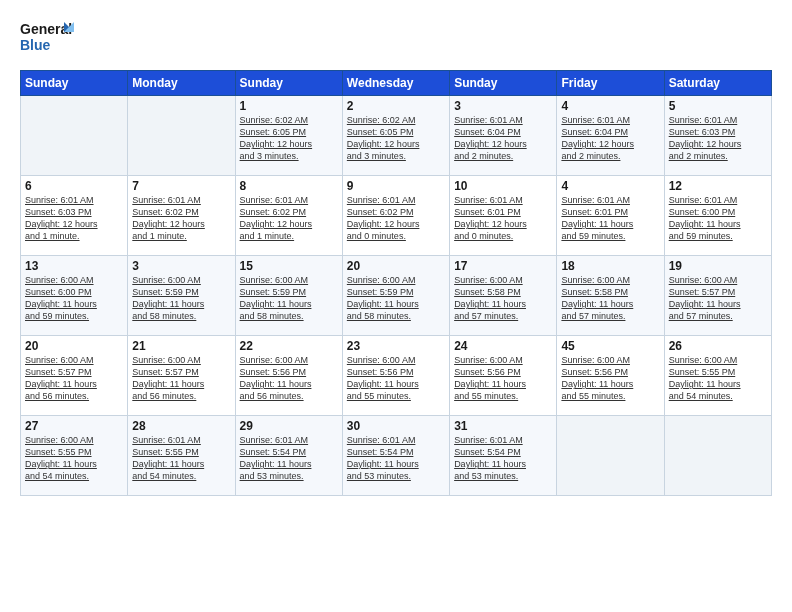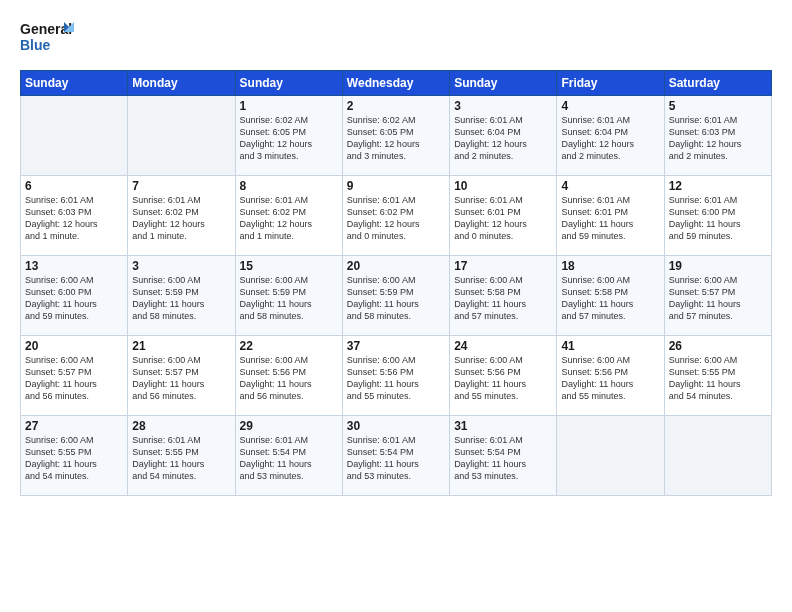--- a/index.html
+++ b/index.html
@@ -74,20 +74,21 @@
       font-size: 12px;
       font-weight: bold;
       color: #1a1a1a;
       display: block;
       margin-bottom: 1px;
     }
     .day-info {
       font-size: 9px;
       color: #333;
       line-height: 1.35;
+      text-decoration: underline;
     }
     .empty-cell {
       background: #f0f4f8 !important;
     }
   </style>
 </head>
 <body>
 
 <div class="page">
   <div class="header">
@@ -275,35 +276,35 @@
 and 56 minutes.</div>
           </td>
           <td>
             <span class="day-number">22</span>
             <div class="day-info" style="white-space: pre-line;">Sunrise: 6:00 AM
 Sunset: 5:56 PM
 Daylight: 11 hours
 and 56 minutes.</div>
           </td>
           <td>
-            <span class="day-number">37</span>
+            <span class="day-number">23</span>
             <div class="day-info" style="white-space: pre-line;">Sunrise: 6:00 AM
 Sunset: 5:56 PM
 Daylight: 11 hours
 and 55 minutes.</div>
           </td>
           <td>
             <span class="day-number">24</span>
             <div class="day-info" style="white-space: pre-line;">Sunrise: 6:00 AM
 Sunset: 5:56 PM
 Daylight: 11 hours
 and 55 minutes.</div>
           </td>
           <td>
-            <span class="day-number">41</span>
+            <span class="day-number">45</span>
             <div class="day-info" style="white-space: pre-line;">Sunrise: 6:00 AM
 Sunset: 5:56 PM
 Daylight: 11 hours
 and 55 minutes.</div>
           </td>
           <td>
             <span class="day-number">26</span>
             <div class="day-info" style="white-space: pre-line;">Sunrise: 6:00 AM
 Sunset: 5:55 PM
 Daylight: 11 hours

